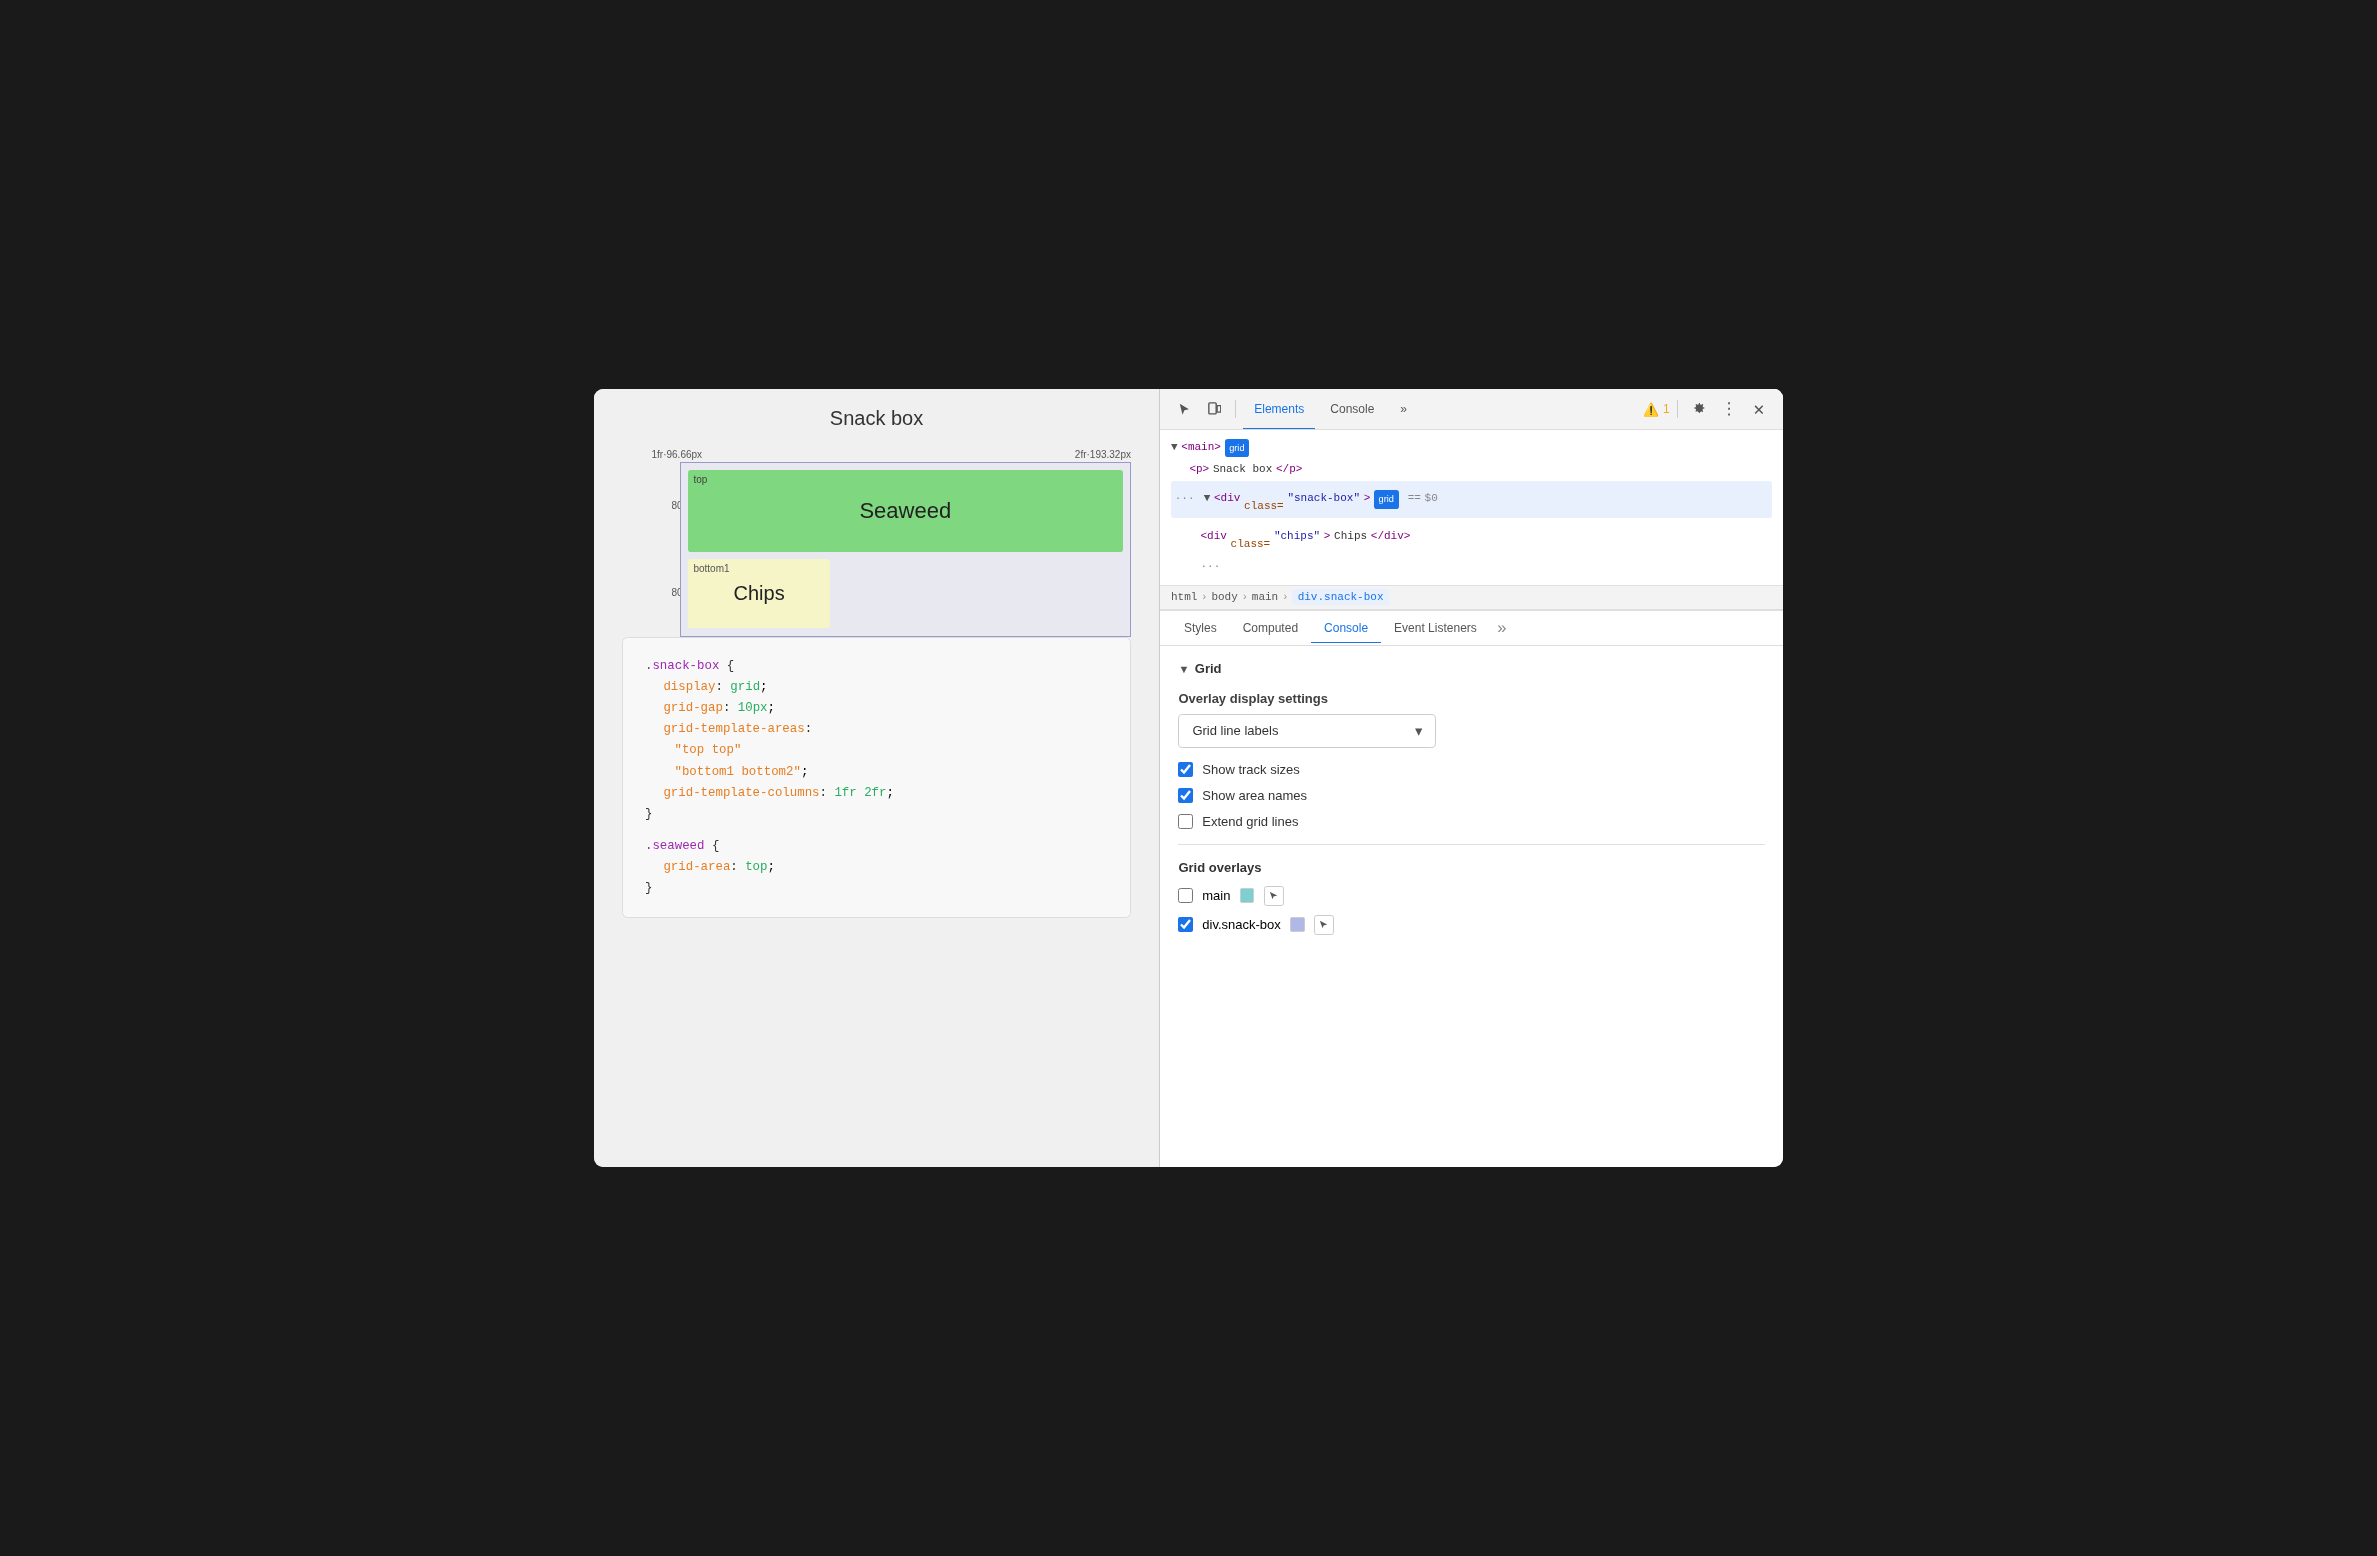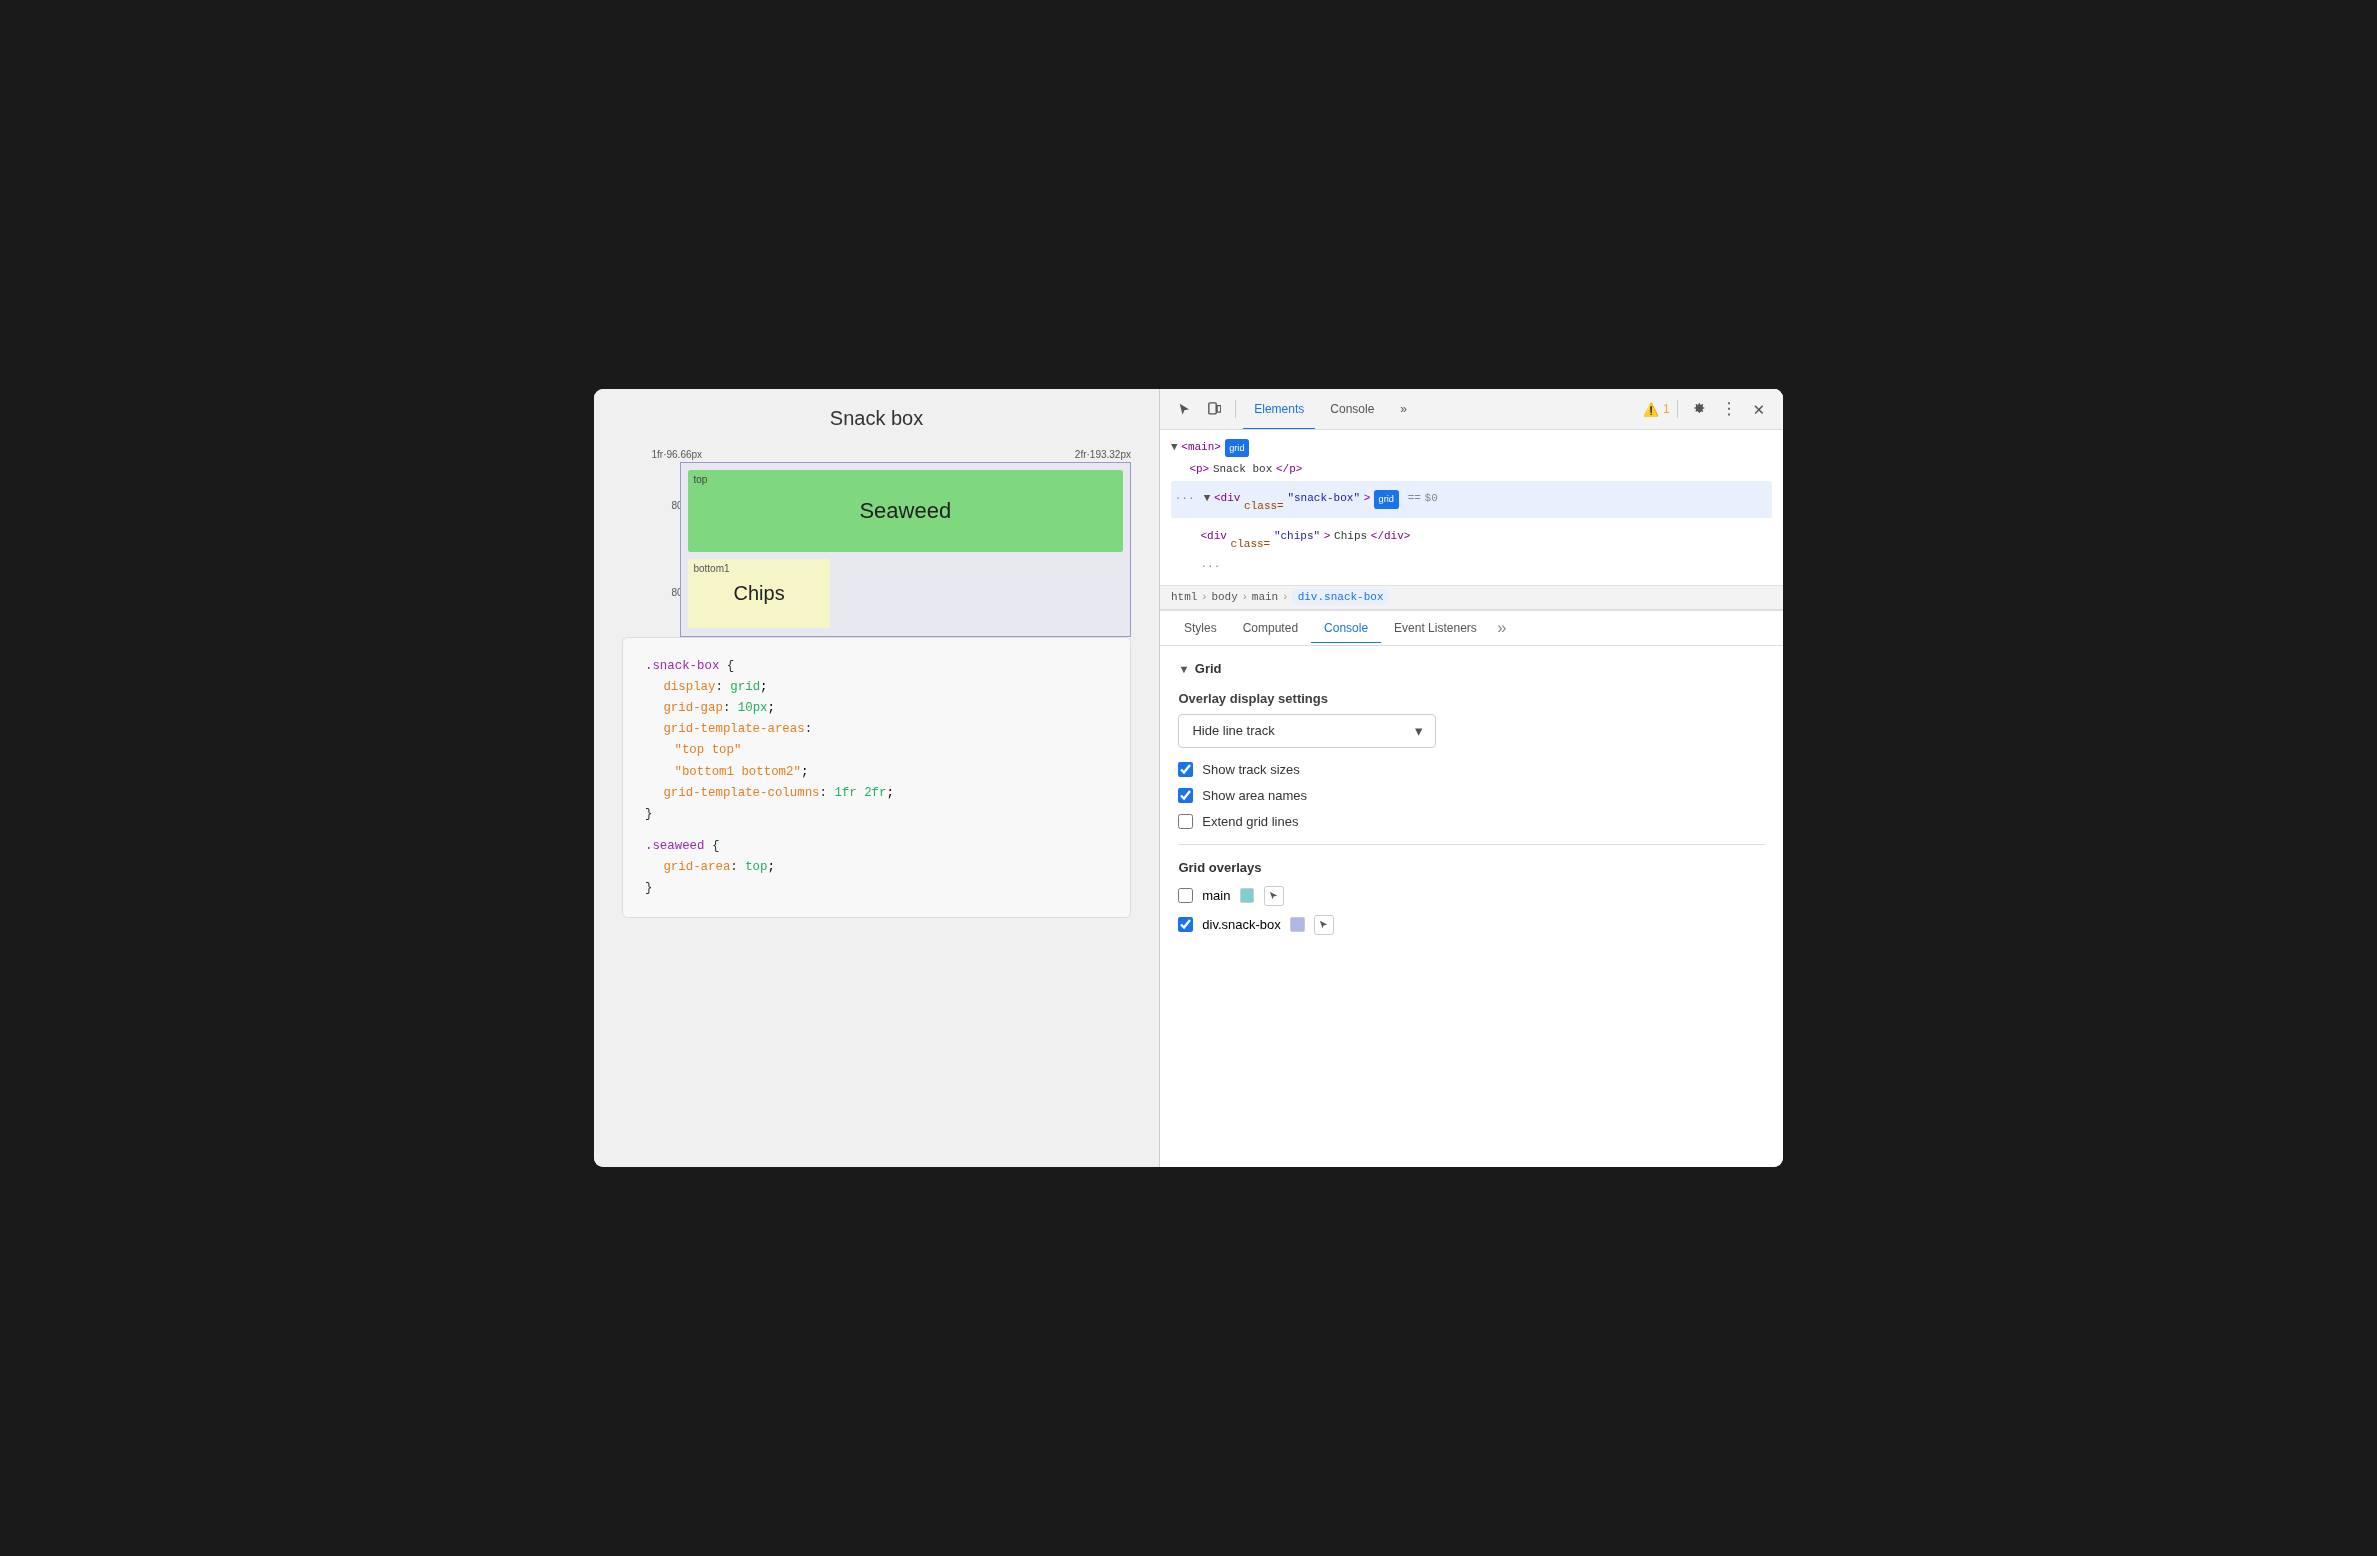--- a/index.html
+++ b/index.html
@@ -519,21 +519,21 @@
 
       <div class="grid-section-title">
         <span class="triangle-icon">▼</span>
         <span>Grid</span>
       </div>
 
       <div class="overlay-section-title">Overlay display settings</div>
 
       <div class="dropdown-container">
         <div class="dropdown">
-          <span>Hide line track</span>
+          <span>Grid line labels</span>
           <span class="dropdown-arrow">▾</span>
         </div>
       </div>
 
       <div class="checkbox-row">
         <input type="checkbox" class="checkbox-input" checked="" style="">
         <label>Show track sizes</label>
       </div>
       <div class="checkbox-row">
         <input type="checkbox" class="checkbox-input" checked="" style="">

